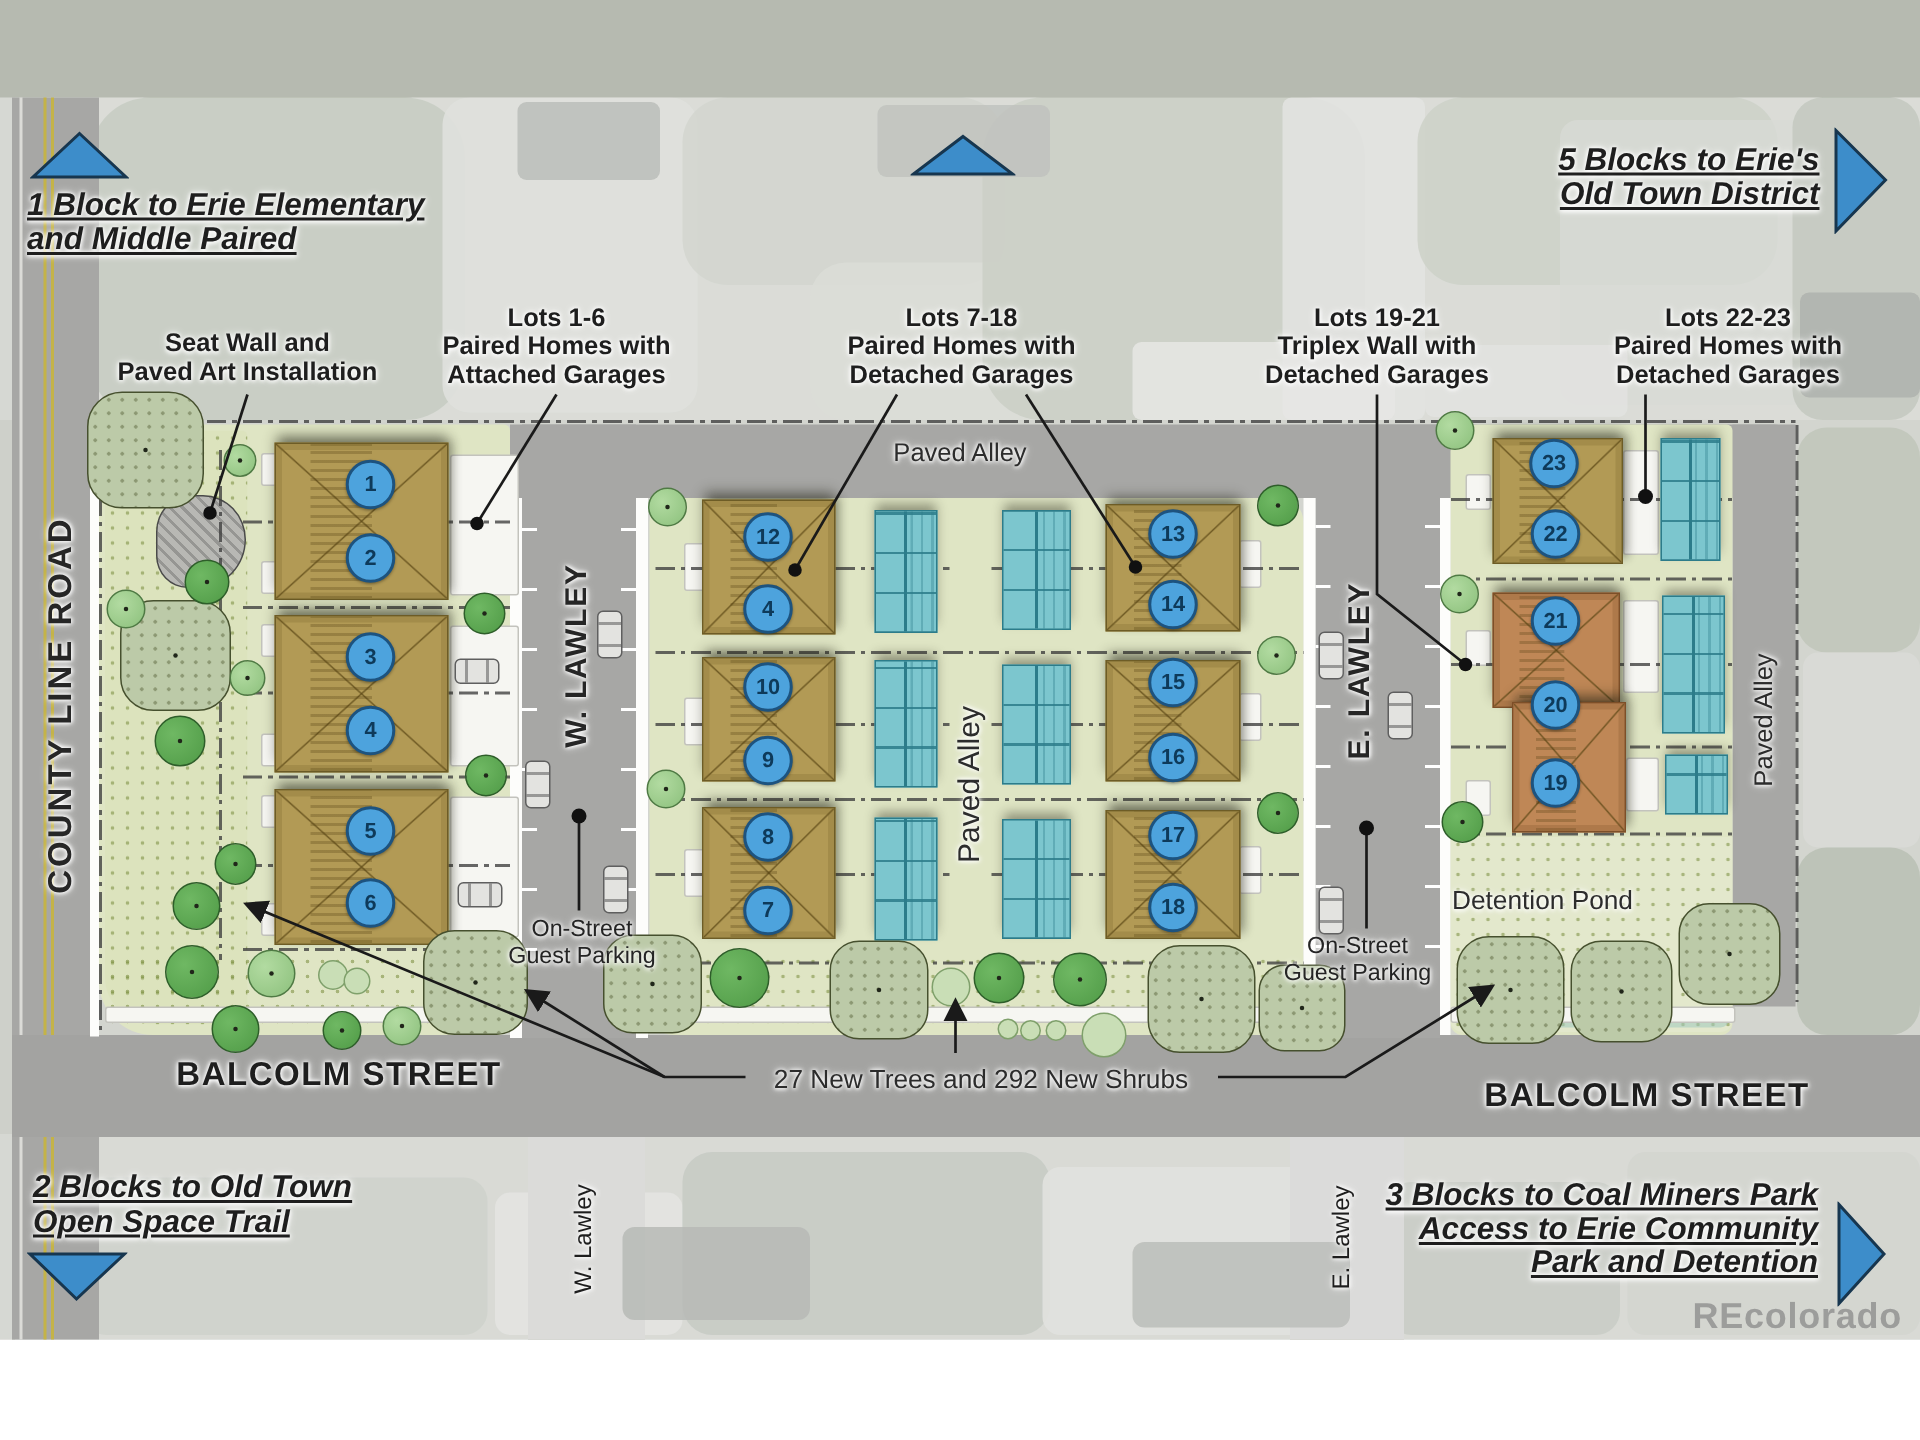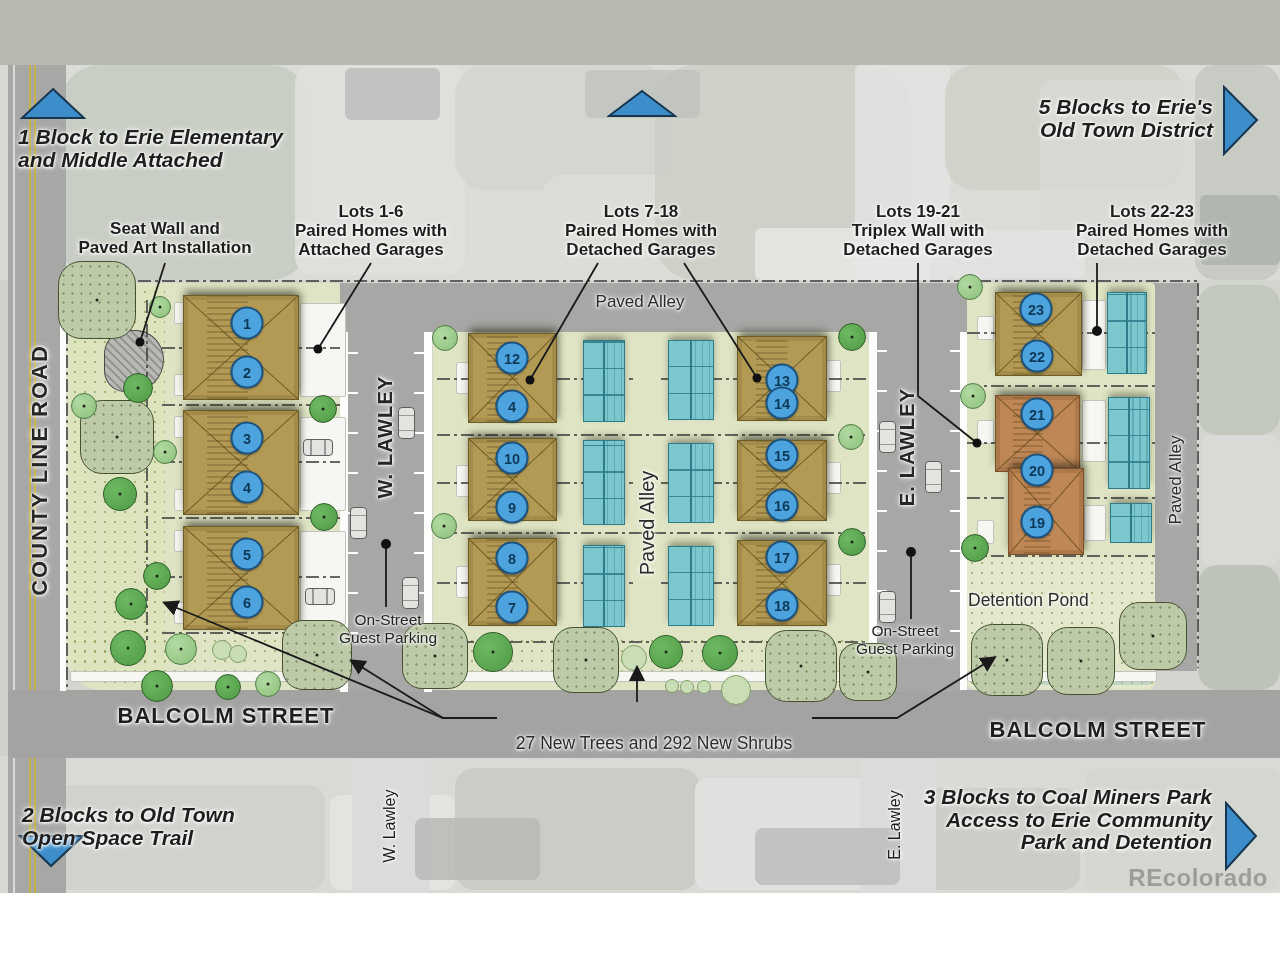--- a/index.html
+++ b/index.html
@@ -6,21 +6,21 @@
   #stage{position:relative;width:1280px;height:960px;background:#fff;overflow:hidden;
          font-family:"Liberation Sans","DejaVu Sans",sans-serif;}
   .abs{position:absolute;}
   
   #photo-base{left:0;top:65;width:1280px;height:828px;background:#b6bab0;}
   .wash{background:rgba(255,255,255,.40);pointer-events:none;}
   
   .lbl{position:absolute;color:#1e1e1e;white-space:nowrap;z-index:10;
        text-shadow:0 0 3px #fff,0 0 6px rgba(255,255,255,.95),0 1px 3px rgba(255,255,255,.9);}
   .lbl div{display:block;}
-  .big{font-weight:700;font-style:italic;font-size:21px;line-height:1.08;}
+  .big{font-weight:700;font-style:italic;font-size:21px;line-height:1.08;text-decoration:underline;}
   .cap{font-weight:700;font-style:italic;font-size:22px;}
   .callout{font-size:17px;font-weight:600;line-height:1.13;text-align:center;transform:translateX(-50%);}
   .ctr{transform:translateX(-50%);text-align:center;}
   .rgt{text-align:right;}
   .rot{transform:translate(-50%,-50%) rotate(-90deg);}
   .street-big{font-weight:700;font-size:20px;letter-spacing:1.2px;color:#262626;}
   .plain{font-size:17px;font-weight:500;color:#2c2c2c;}
   .small-note{font-size:15.5px;font-weight:500;line-height:1.15;color:#242424;}
   
   .road{background:#a7a7a5;z-index:3;}
@@ -318,21 +318,21 @@
       <div class="badge" style="position: absolute; left: 247px; top: 438px;">3</div>
       <div class="badge" style="position: absolute; left: 247px; top: 487px;">4</div>
       <div class="badge" style="position: absolute; left: 247px; top: 554px;">5</div>
       <div class="badge" style="position: absolute; left: 247px; top: 602px;">6</div>
       <div class="badge" style="position: absolute; left: 512px; top: 607px;">7</div>
       <div class="badge" style="position: absolute; left: 512px; top: 558px;">8</div>
       <div class="badge" style="position: absolute; left: 512px; top: 507px;">9</div>
       <div class="badge" style="position: absolute; left: 512px; top: 458px;">10</div>
       <div class="badge" style="position: absolute; left: 512px; top: 406px;">4</div>
       <div class="badge" style="position: absolute; left: 512px; top: 358px;">12</div>
-      <div class="badge" style="position: absolute; left: 782px; top: 356px; margin-top: 24px;">13</div>
+      <div class="badge" style="position: absolute; left: 782px; top: 356px;">13</div>
       <div class="badge" style="position: absolute; left: 782px; top: 403px;">14</div>
       <div class="badge" style="position: absolute; left: 782px; top: 455px;">15</div>
       <div class="badge" style="position: absolute; left: 782px; top: 505px;">16</div>
       <div class="badge" style="position: absolute; left: 782px; top: 557px;">17</div>
       <div class="badge" style="position: absolute; left: 782px; top: 605px;">18</div>
       <div class="badge" style="position: absolute; left: 1037px; top: 522px;">19</div>
       <div class="badge" style="position: absolute; left: 1037px; top: 470px;">20</div>
       <div class="badge" style="position: absolute; left: 1037px; top: 414px;">21</div>
       <div class="badge" style="position: absolute; left: 1037px; top: 356px;">22</div>
       <div class="badge" style="position: absolute; left: 1036px; top: 309px;">23</div>
@@ -381,27 +381,27 @@
     </svg>
   <svg class="tri" style="left:18px;top:834px;" width="67" height="34">
     <polygon points="2,2 65,2 33,32" fill="#3d8dca" stroke="#17364f" stroke-width="2"></polygon>
     </svg>
   <svg class="tri" style="left:1224px;top:801px;" width="34" height="70">
     <polygon points="2,2 32,35 2,68" fill="#3d8dca" stroke="#17364f" stroke-width="2"></polygon>
     </svg>
 
   <div class="lbl big" style="left:18px;top:126px;">
     <div>1 Block to Erie Elementary</div>
-    <div>and Middle Attached</div>
+    <div>and Middle Paired</div>
   </div>
   <div class="lbl big rgt" style="right:67px;top:96px;">
     <div>5 Blocks to Erie's</div>
     <div>Old Town District</div>
   </div>
-  <div class="lbl big" style="left:22px;top:781px;margin-top:23px;">
+  <div class="lbl big" style="left:22px;top:781px;">
     <div>2 Blocks to Old Town</div>
     <div>Open Space Trail</div>
   </div>
   <div class="lbl big rgt" style="right:68px;top:786px;font-size:21px;">
     <div>3 Blocks to Coal Miners Park</div>
     <div>Access to Erie Community</div>
     <div>Park and Detention</div>
   </div>
 
   <div class="lbl callout" style="left:165px;top:219px;">
@@ -421,21 +421,21 @@
   <div class="lbl callout" style="left:918px;top:202px;">
     <div>Lots 19-21</div>
     <div>Triplex Wall with</div>
     <div>Detached Garages</div>
   </div>
   <div class="lbl callout" style="left:1152px;top:202px;">
     <div>Lots 22-23</div>
     <div>Paired Homes with</div>
     <div>Detached Garages</div>
   </div>
-  <div class="lbl plain ctr" style="left:654px;top:709px;font-size:17.5px;margin-top:24px;">27 New Trees and 292 New Shrubs</div>
+  <div class="lbl plain ctr" style="left:654px;top:709px;font-size:17.5px;">27 New Trees and 292 New Shrubs</div>
 
   <div class="lbl rot street-big" style="left:40px;top:470px;font-size:22px;letter-spacing:2px;">COUNTY LINE ROAD</div>
   <div class="lbl rot street-big" style="left:385px;top:437px;">W. LAWLEY</div>
   <div class="lbl rot street-big" style="left:907px;top:447px;">E. LAWLEY</div>
   <div class="lbl ctr" style="left:226px;top:703px;font-weight:700;font-size:22px;letter-spacing:1px;">BALCOLM STREET</div>
   <div class="lbl ctr" style="left:1098px;top:717px;font-weight:700;font-size:22px;letter-spacing:1px;">BALCOLM STREET</div>
   <div class="lbl plain ctr" style="left:640px;top:292px;">Paved Alley</div>
   <div class="lbl rot plain" style="left:647px;top:523px;font-size:20px;">Paved Alley</div>
   <div class="lbl rot plain" style="left:1176px;top:480px;">Paved Alley</div>
   <div class="lbl rot" style="left:390px;top:826px;font-size:16px;font-weight:500;">W. Lawley</div>

